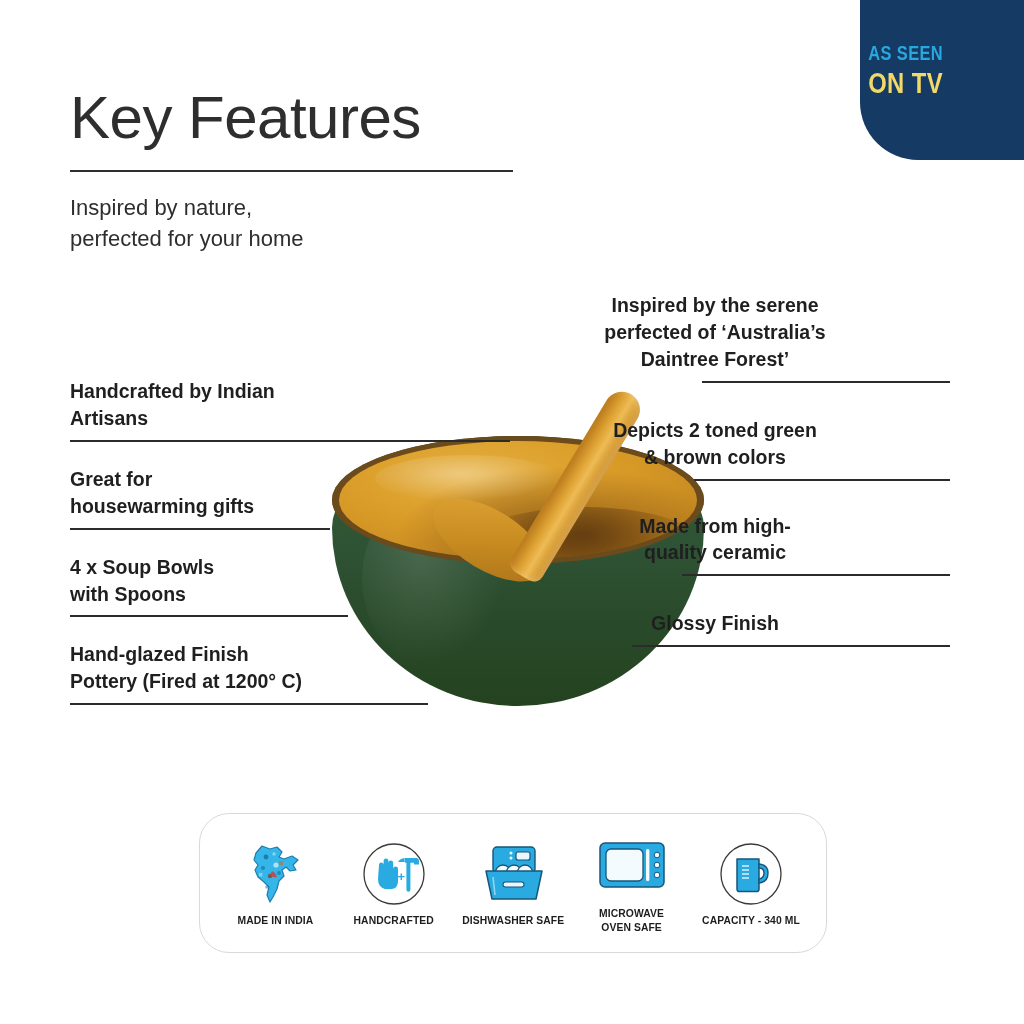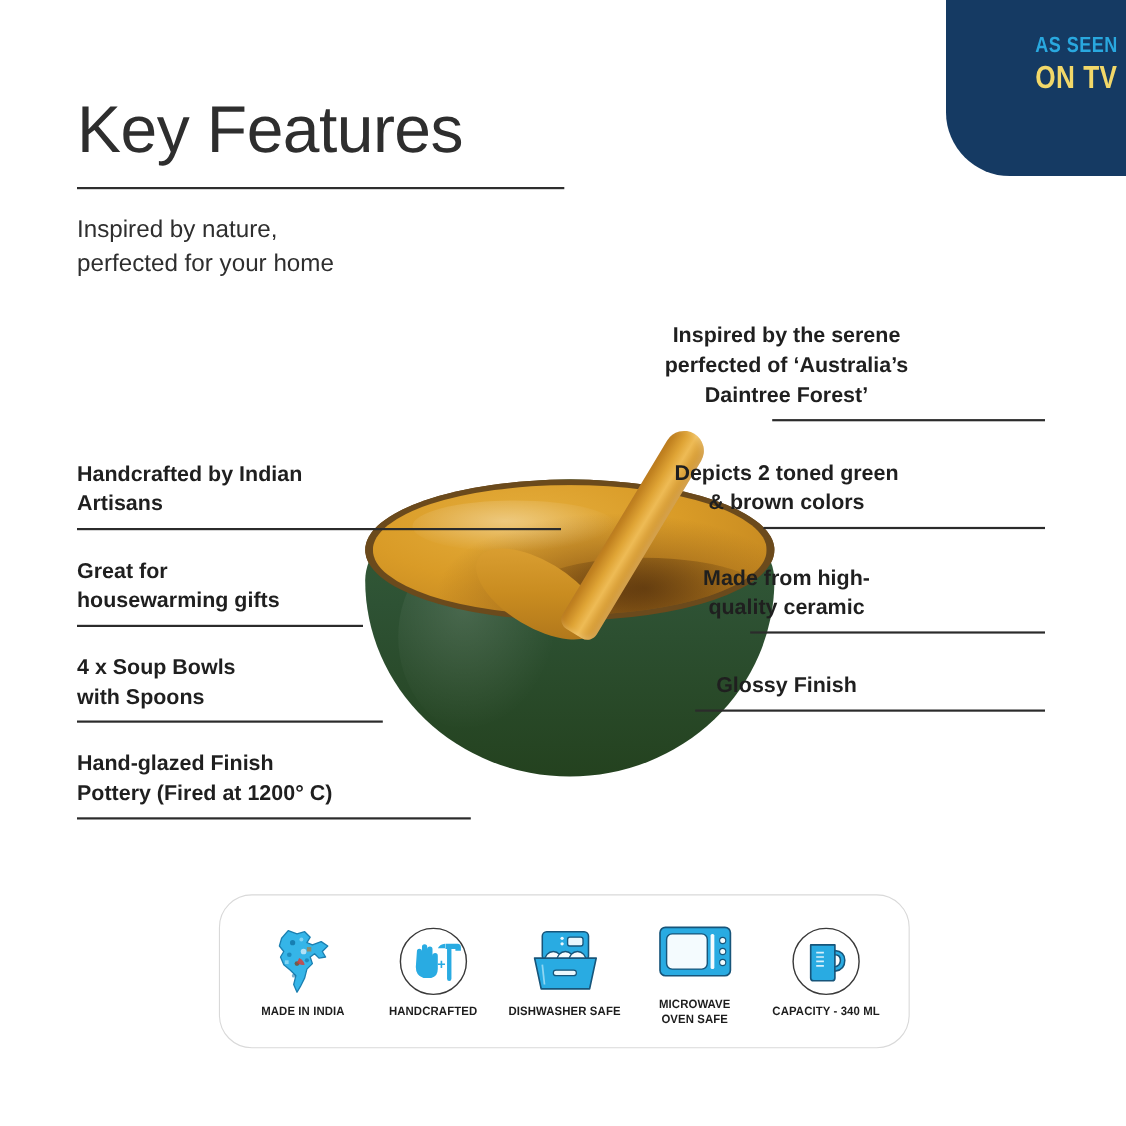--- a/index.html
+++ b/index.html
@@ -12,22 +12,22 @@
     overflow:hidden;
   }
 
   
   .tv-badge{
     position:absolute; top:0; right:0;
     width:164px; height:160px;
     background:#153a63;
     border-bottom-left-radius:58px;
     display:flex; flex-direction:column;
-    align-items:flex-end; justify-content:flex-start;
-    padding-top:30px;
+    align-items:flex-start; justify-content:flex-start;
+    padding-top:42px;
     z-index:6;
   }
   .tv-badge .l1{
     font-size:20px; font-weight:bold; letter-spacing:0.5px;
     color:#29a8df; font-family:"Liberation Sans", sans-serif;
     transform:scaleX(0.82); line-height:1.1;
   }
   .tv-badge .l2{
     font-size:29px; font-weight:bold; letter-spacing:0.5px;
     color:#f2d869; transform:scaleX(0.82); line-height:1.15; margin-top:3px;
@@ -94,21 +94,21 @@
     box-shadow:inset -3px 0 6px rgba(255,255,255,0.25);
   }
   .spoon-bowl{
     position:absolute; left:108px; top:152px; width:126px; height:60px;
     background:linear-gradient(150deg,#e0a537 0%,#c98c20 50%,#a8701a 100%);
     border-radius:50%;
     transform:rotate(31deg);
   }
 
   
-  .features-left{ position:absolute; left:70px; top:378px; width:460px; z-index:5;margin-top:40px;}
+  .features-left{ position:absolute; left:70px; top:378px; width:460px; z-index:5;}
   .features-right{ position:absolute; right:74px; top:292px; width:470px; z-index:5; text-align:center;}
   .feat{ position:relative; }
   .feat .txt{ font-size:19.5px; line-height:1.38; color:#1f1f1f; font-weight:bold; }
   .feat .rule{ height:2px; background:#2b2b2b; margin-top:8px; }
   .features-right .feat .rule{ margin-left:auto; }
 
   
   .badge-strip{
     position:absolute; left:199px; top:813px;
     width:628px; height:140px;

